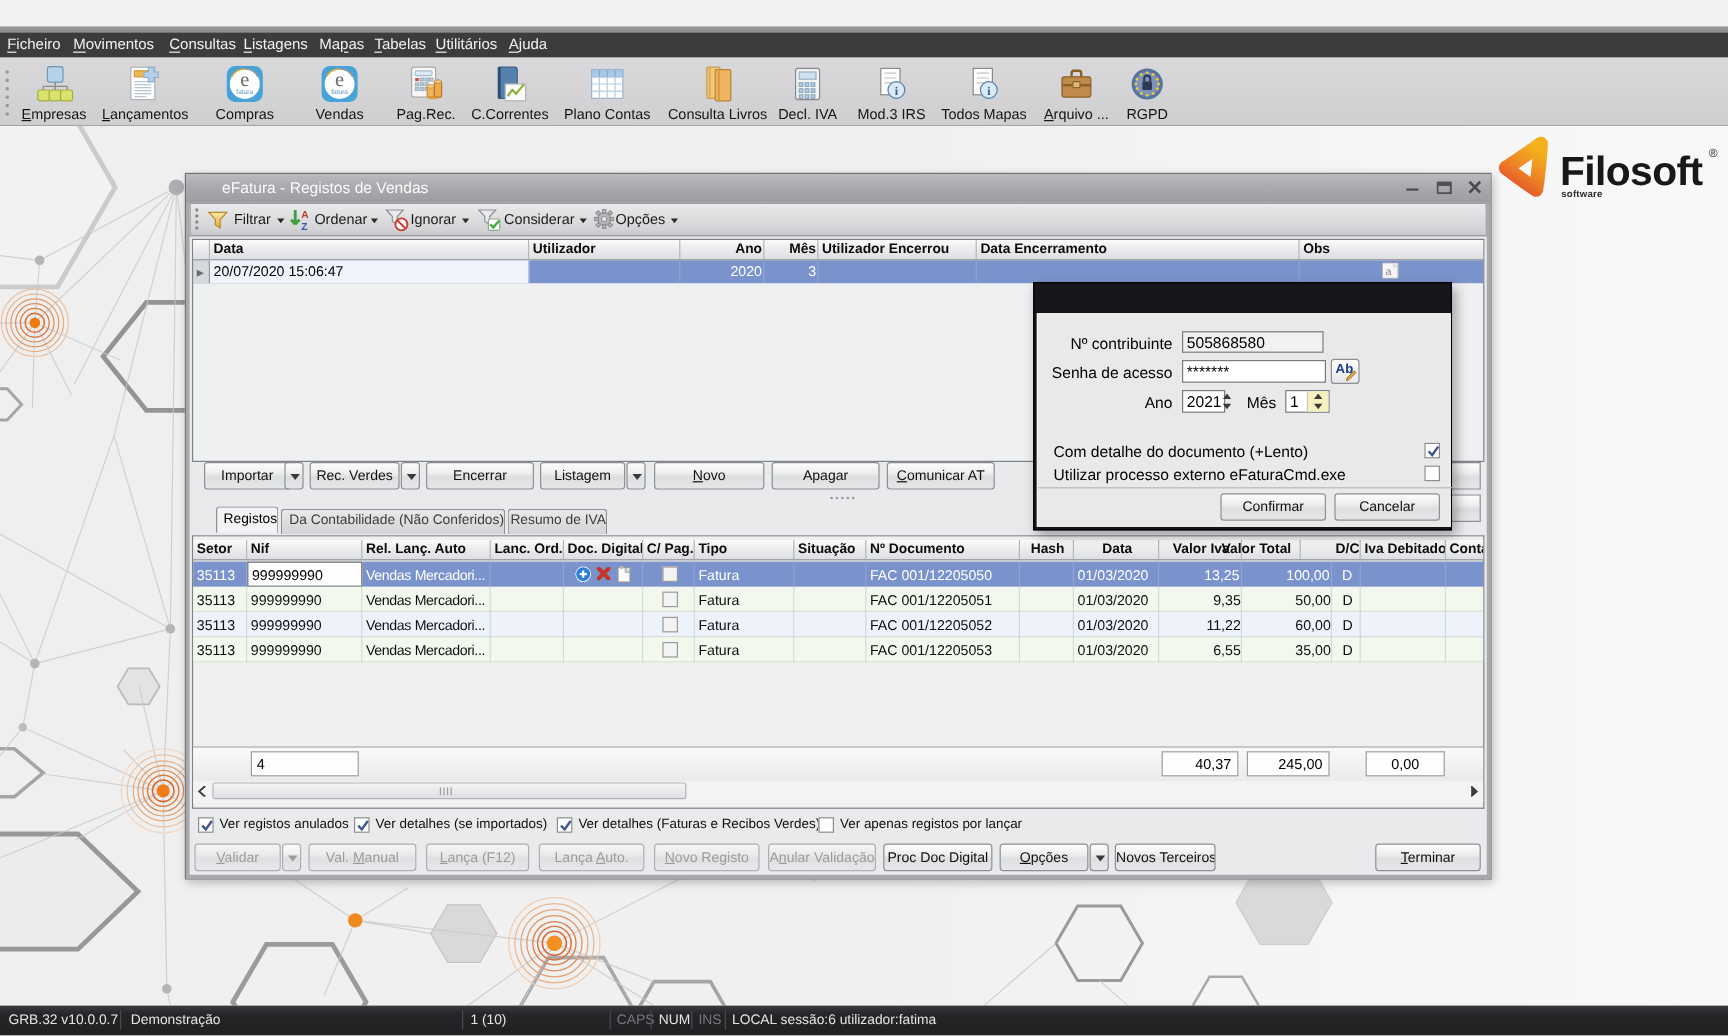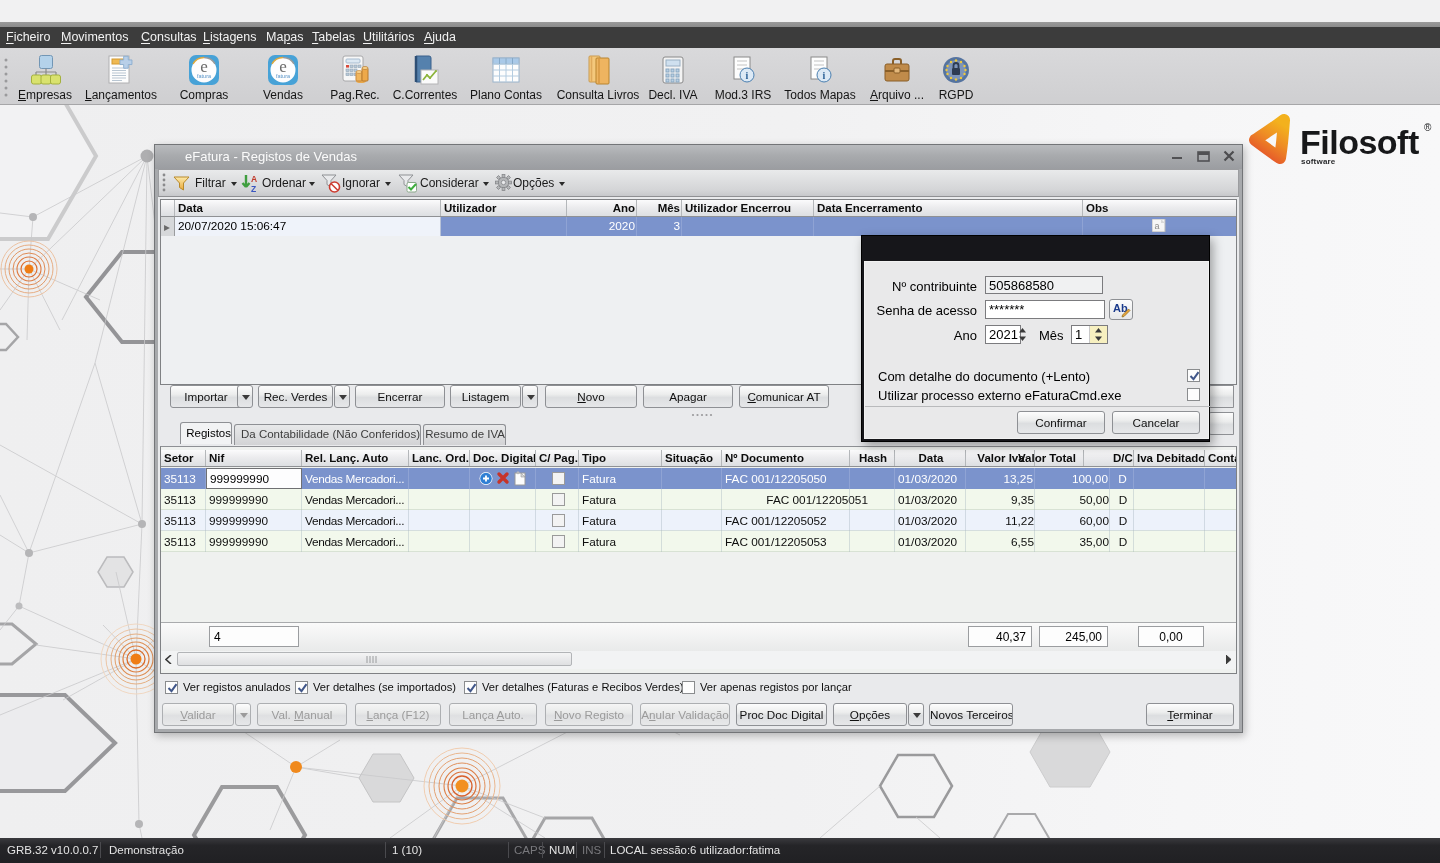--- a/index.html
+++ b/index.html
@@ -541,21 +541,21 @@
     </div>
 
     <div class="abs grow g2" style="left:0;top:42px;width:1075px;height:21px;">
       <div class="cell" style="left:0;width:45px;padding-top:4px;">35113</div>
       <div class="cell" style="left:45px;width:96px;padding-top:4px;">999999990</div>
       <div class="cell" style="left:141px;width:107px;padding-top:4px;letter-spacing:-0.3px;">Vendas Mercadori...</div>
       <div class="cell" style="left:375px;width:43px;">
             <span class="abs" style="left:16px;top:4px;width:13px;height:13px;background:#f3f3f3;border:1px solid #9a9a9a;"></span>
           </div>
       <div class="cell" style="left:418px;width:83px;padding-top:4px;">Fatura</div>
-      <div class="cell" style="left:580px;width:128px;padding-top:4px;text-align:right;">FAC 001/12205051</div>
+      <div class="cell" style="left:561px;width:128px;padding-top:4px;">FAC 001/12205051</div>
       <div class="cell" style="left:734px;width:71px;padding-top:4px;">01/03/2020</div>
       <div class="cell" style="left:805px;width:69px;text-align:right;padding-top:4px;">9,35</div>
       <div class="cell" style="left:874px;width:75px;text-align:right;padding-top:4px;">50,00</div>
       <div class="cell" style="left:949px;width:24px;text-align:center;padding-top:4px;">D</div>
     </div>
     <div class="abs grow g3" style="left:0;top:63px;width:1075px;height:21px;">
       <div class="cell" style="left:0;width:45px;padding-top:4px;">35113</div>
       <div class="cell" style="left:45px;width:96px;padding-top:4px;">999999990</div>
       <div class="cell" style="left:141px;width:107px;padding-top:4px;letter-spacing:-0.3px;">Vendas Mercadori...</div>
       <div class="cell" style="left:375px;width:43px;">

